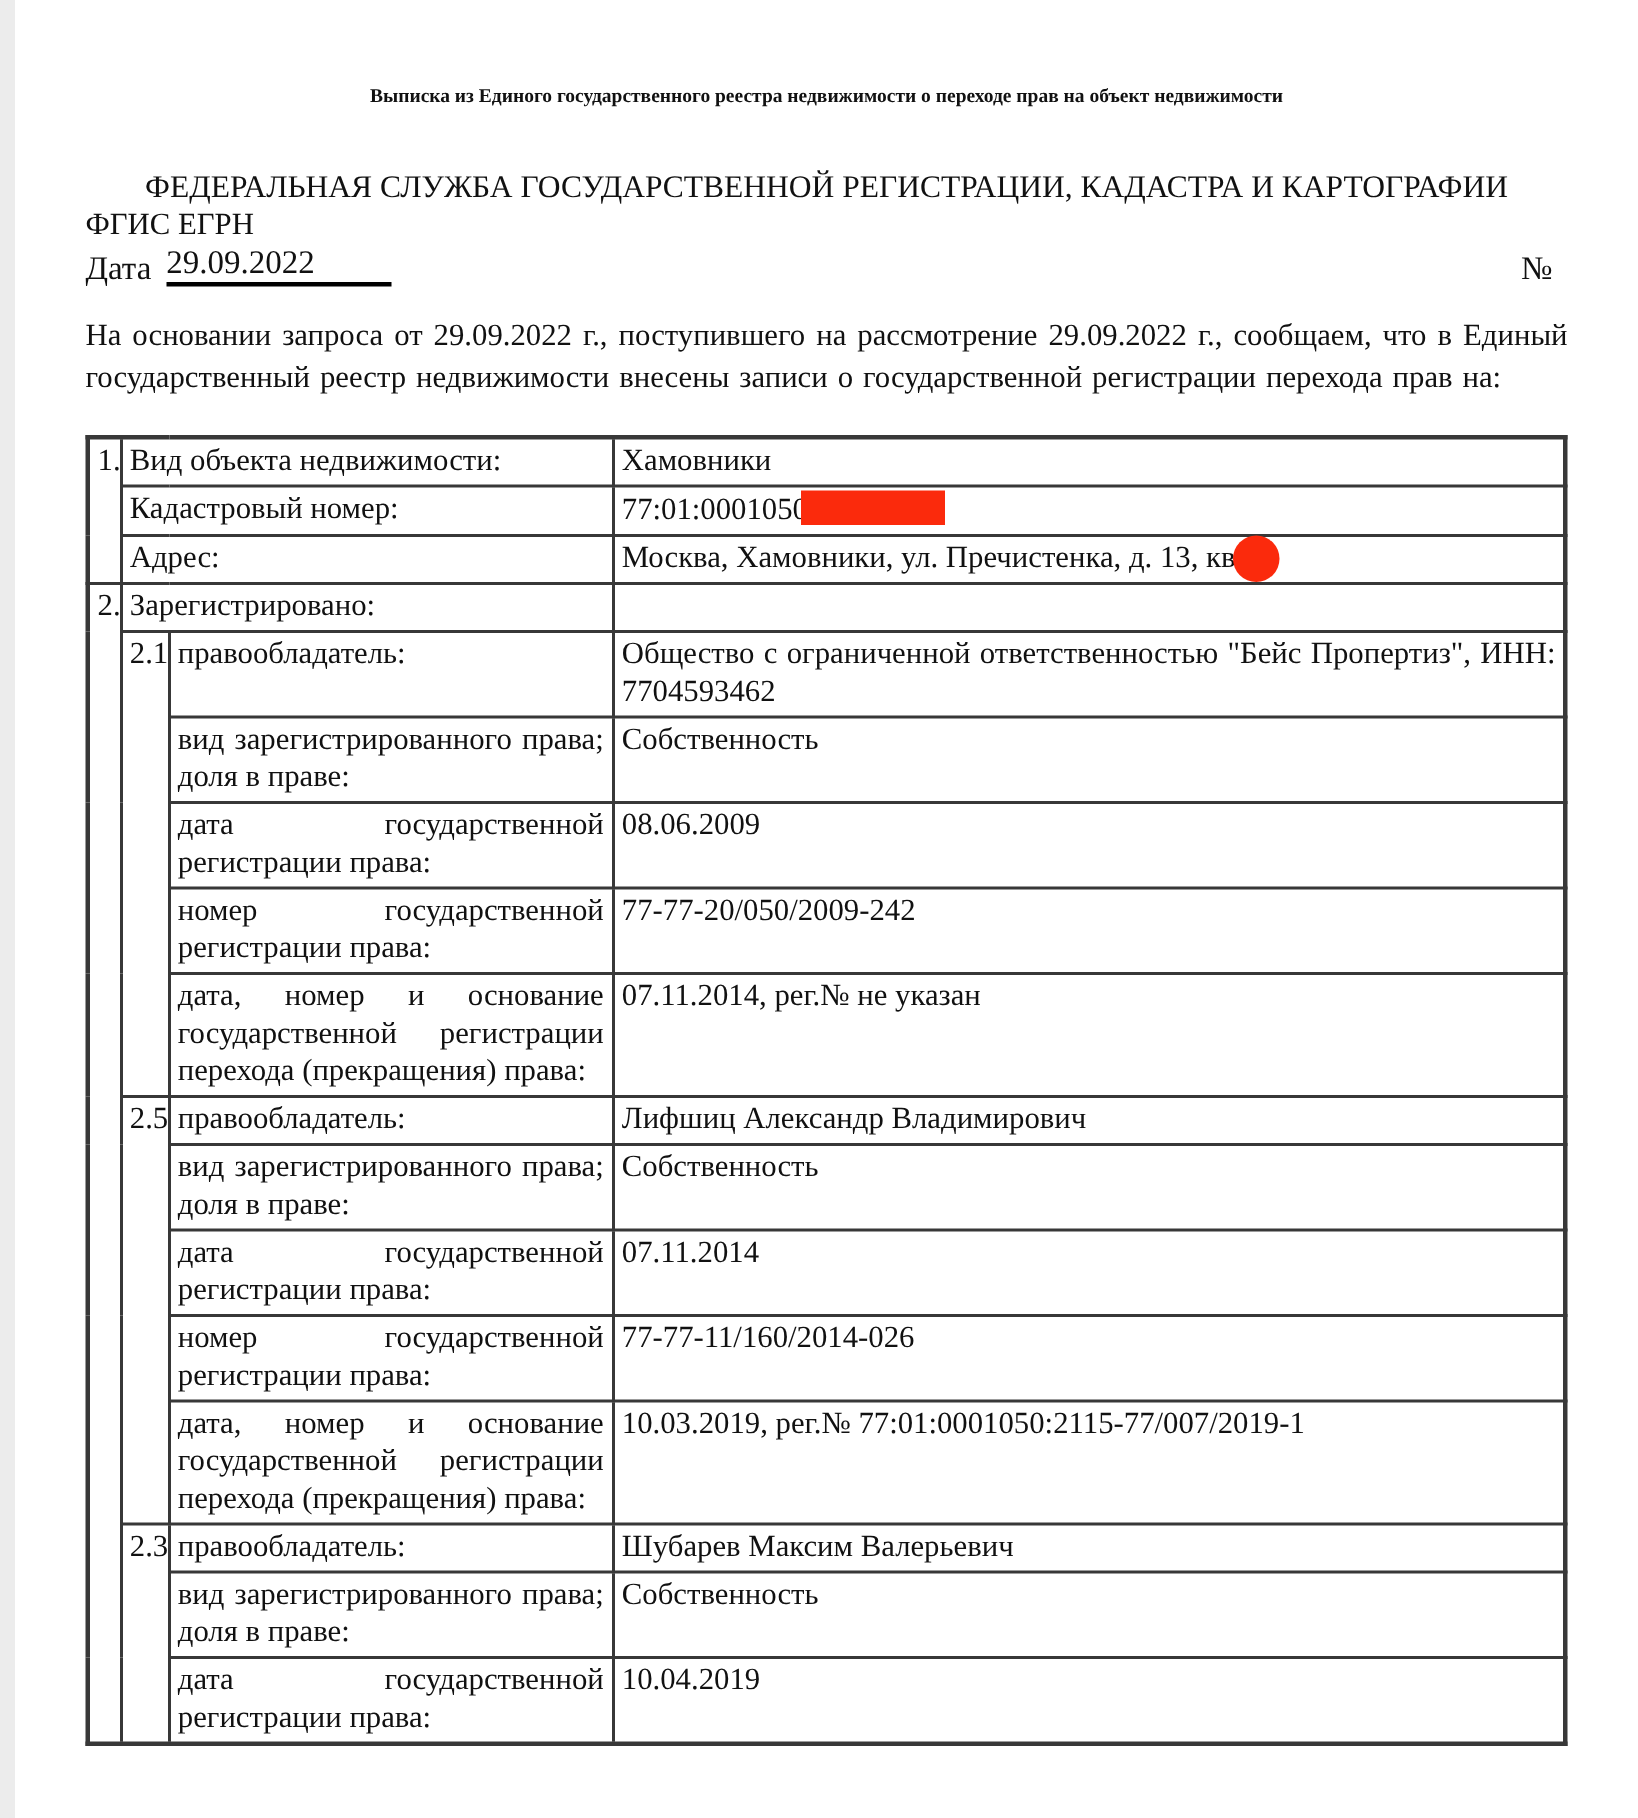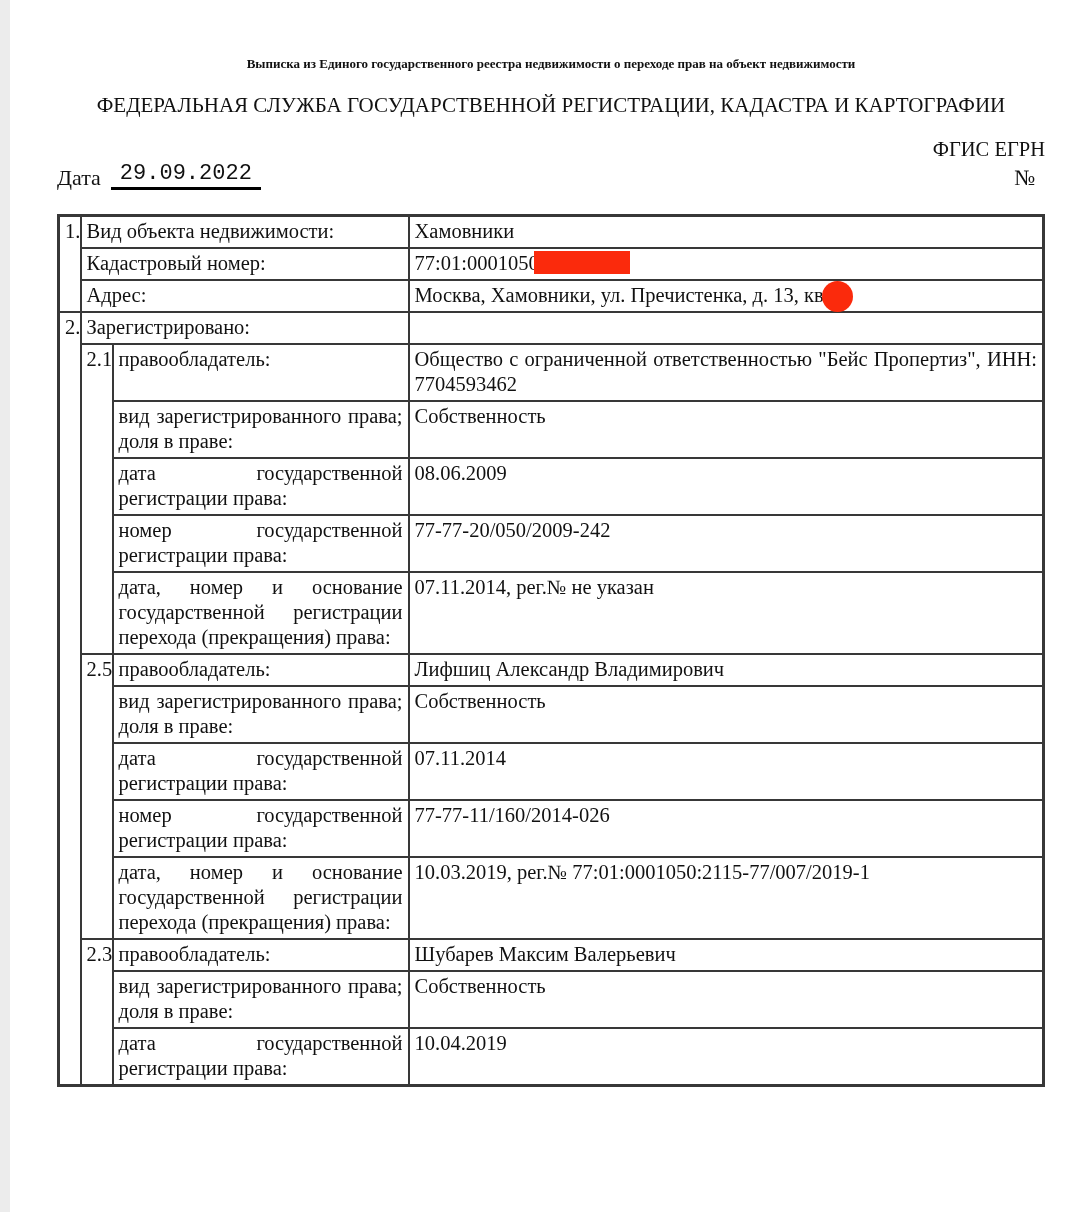--- a/index.html
+++ b/index.html
@@ -19,38 +19,36 @@
     position: absolute; left: 57px; top: 0;
     width: 988px;
   }
   .doc-title {
     margin: 46px auto 0 auto;
     max-width: 910px;
     font-size: 13px; line-height: 35px;
     font-weight: bold; text-align: center;
   }
   .agency {
-    margin-top: 11px;
+    margin-top: 30px;
     font-size: 21px; line-height: 26px;
     text-align: center;
   }
   .system {
-    margin-top: 18px;
     font-size: 20.5px; line-height: 26px;
-    text-align: right;
+    text-align: left;
   }
   .date-row {
     display: flex; align-items: flex-end;
     font-size: 22px; line-height: 24px;
   }
   .u-line {
     border-bottom: 3px solid #000;
-    text-align: center;
+    text-align: left;
     padding-bottom: 1px;
-    font-family: Liberation Mono, monospace;
   }
   .u-date { width: 150px; margin-left: 10px; }
   .spacer { flex: 1; }
   .num-label { margin-right: 10px; }
   .u-num { width: 340px; }
   .intro {
     margin-top: 19px;
     font-size: 20.5px; line-height: 28px;
     text-align: justify;
     word-spacing: 1.5px;
@@ -99,20 +97,21 @@
   <div class="agency">ФЕДЕРАЛЬНАЯ СЛУЖБА ГОСУДАРСТВЕННОЙ РЕГИСТРАЦИИ, КАДАСТРА И КАРТОГРАФИИ</div>
   <div class="system">ФГИС ЕГРН</div>
 
   <div class="date-row">
     <span>Дата</span>
     <span class="u-line u-date">29.09.2022</span>
     <span class="spacer"></span>
     <span class="num-label">№</span>
   </div>
 
+  <div class="intro">На основании запроса от 29.09.2022 г., поступившего на рассмотрение 29.09.2022 г., сообщаем, что в Единый государственный реестр недвижимости внесены записи о государственной регистрации перехода прав на:</div>
 
   <table class="rights">
     <colgroup>
         <col class="cA">
         <col class="cB">
         <col class="cC">
         <col class="cD">
       </colgroup>
 
     <tbody>

